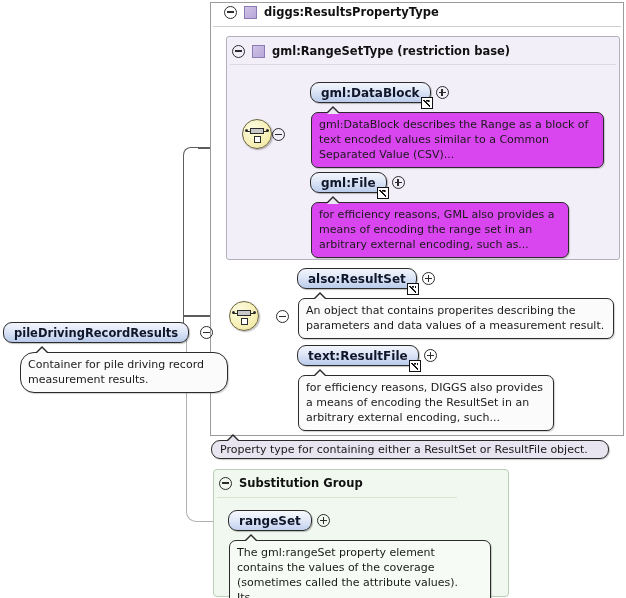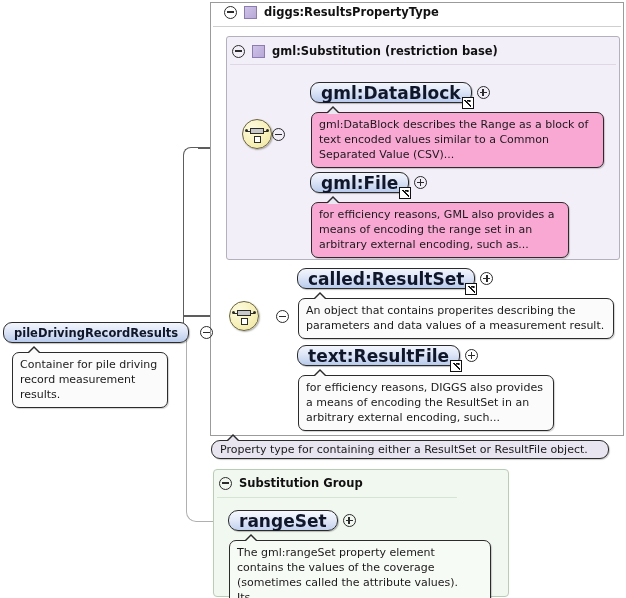--- a/index.html
+++ b/index.html
@@ -110,31 +110,30 @@
     align-items: center;
     gap: 5px;
   }
   .pill {
     position: relative;
     height: 19px;
     padding: 0 10px;
     border: 1.3px solid #2b2b2b;
     border-radius: 9px;
     background: linear-gradient(to bottom, #f2f5fc 0%, #dfe7f7 42%, #b9cbeb 100%);
-    font-size: 17px;
+    font-size: 12px;
     font-weight: bold;
     color: #11172b;
     display: flex;
     align-items: center;
     white-space: nowrap;
     box-shadow: 1px 1px 1px rgba(0,0,0,0.25);
   }
   .pill.plain {
     background: linear-gradient(to bottom, #f6f8fd 0%, #e4eaf8 45%, #c2d1ee 100%);
-    border-radius: 10px;
   }
   
   .linkbadge {
     position: absolute;
     right: -3px; bottom: -7px;
     width: 12px; height: 12px;
     background: #ffffff;
     border: 1.2px solid #111;
     box-sizing: border-box;
   }
@@ -200,21 +199,21 @@
     border: 1.2px solid #2b2b2b;
     border-radius: 7px;
     background: #fbfbfc;
     padding: 4px 7px 5px 7px;
     font-size: 11px;
     line-height: 15px;
     color: #1a1a1a;
     box-sizing: border-box;
     box-shadow: 1px 1px 1px rgba(0,0,0,0.18);
   }
-  .note.lav  { background: #f9a8d4; }
+  .note.lav  { background: #d946ef; }
   .note.grn  { background: #f7fbf5; }
   
   .note .ptr, .note .ptr-in {
     position: absolute;
     top: -7px; left: 14px;
     width: 0; height: 0;
     border-left: 7px solid transparent;
     border-right: 7px solid transparent;
     border-bottom: 7px solid #2b2b2b;
   }
@@ -332,21 +331,21 @@
   <span class="type-swatch"></span>
   <span>diggs:ResultsPropertyType</span>
 </div>
 
 
 <div class="inner-box"></div>
 <div class="hdr-rule rule-inner"></div>
 <div class="box-header hdr-inner">
   <span class="expander"></span>
   <span class="type-swatch"></span>
-  <span>gml:Substitution (restriction base)</span>
+  <span>gml:RangeSetType (restriction base)</span>
 </div>
 
 
 <div class="compositor" style="left:242px; top:119px;">
   <span class="dot-l"></span>
   <span class="tick-l"></span>
   <span class="cbar"></span>
   <span class="tick-r"></span>
   <span class="dot-r"></span>
   <span class="cbox"></span>
@@ -388,21 +387,21 @@
   <span class="cbar"></span>
   <span class="tick-r"></span>
   <span class="dot-r"></span>
   <span class="cbox"></span>
 </div>
 <span class="expander abs" style="left:259px; top:310px;"></span>
 
 
 <div class="elem" style="left:297px; top:268px;">
   <span class="pill">
-    <span>called:ResultSet</span>
+    <span>also:ResultSet</span>
     <span class="linkbadge"></span>
   </span>
   <span class="expander plus"></span>
 </div>
 <div class="note" style="left:298px; top:298px; width:316px;">
   <span class="ptr"></span>
   <span class="ptr-in"></span>
   <span>An object that contains properites describing the parameters and data values of a measurement result.</span>
 </div>
 
@@ -447,20 +446,20 @@
   <span>The gml:rangeSet property element contains the values of the coverage (sometimes called the attribute values). Its...</span>
 </div>
 
 
 <div class="root-pill-wrap">
   <span class="root-pill">
     <span>pileDrivingRecordResults</span>
   </span>
   <span class="expander"></span>
 </div>
-<div class="note" style="left:12px; top:352px; width:156px;">
+<div class="note" style="left:20px; top:352px; width:208px;border-radius:14px;">
   <span class="ptr"></span>
   <span class="ptr-in"></span>
   <span>Container for pile driving record measurement results.</span>
 </div>
 
 
 
 
 </body></html>

